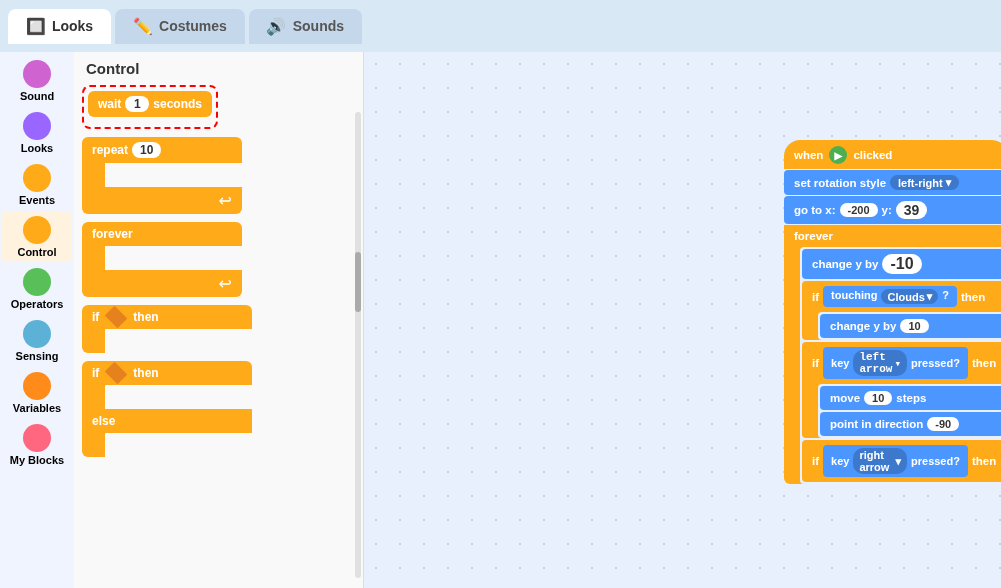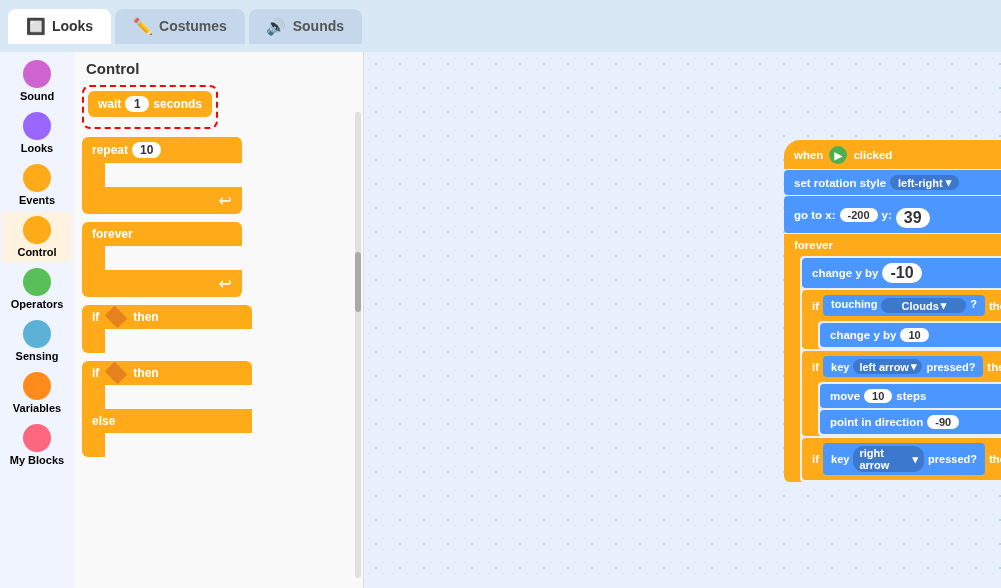--- a/index.html
+++ b/index.html
@@ -318,57 +318,57 @@
           <span>set rotation style</span>
           <span style="background:rgba(0,0,0,0.2);border-radius:10px;padding:1px 8px;font-size:11px;color:white;display:flex;align-items:center;gap:3px;">
             left-right <span>▾</span>
           </span>
         </div>
 
         <div style="background:#4c97ff; border-radius:4px; padding:5px 10px; display:flex; align-items:center; gap:4px; font-size:11.5px; font-weight:600; color:white;">
           <span>go to x:</span>
           <span style="background:white;color:#333;border-radius:10px;padding:1px 8px;font-size:11px;font-weight:600;">-200</span>
           <span>y:</span>
-          <span style="background:white;color:#333;border-radius:10px;padding:1px 8px;font-size:16px;font-weight:600;margin-top:7px;">39</span>
+          <span style="background:white;color:#333;border-radius:10px;padding:1px 8px;font-size:14px;font-weight:600;">39</span>
         </div>
 
         <div style="background:#ffab19; border-radius:0 0 6px 6px;">
           <div style="padding:5px 10px; font-size:11.5px; font-weight:700; color:white;">forever</div>
 
           <div style="margin-left:16px; background:#e8f0fe; border-radius:4px; padding:2px;">
 
             <div style="background:#4c97ff; border-radius:4px; padding:5px 10px; display:flex; align-items:center; gap:4px; font-size:11.5px; font-weight:600; color:white; margin-bottom:2px;">
               <span>change y by</span>
               <span style="background:white;color:#333;border-radius:10px;padding:1px 8px;font-size:16px;font-weight:600;">-10</span>
             </div>
 
             <div style="background:#ffab19; border-radius:4px; margin-bottom:2px;">
               <div style="padding:5px 10px; display:flex; align-items:center; gap:4px; font-size:11.5px; font-weight:600; color:white;">
                 <span>if</span>
                 <span style="background:#4c97ff;border-radius:4px;padding:3px 8px;font-size:11px;color:white;display:flex;align-items:flex-start;gap:4px;">
                   touching
-                  <span style="background:rgba(0,0,0,0.2);border-radius:10px;padding:1px 20px;display:flex;align-items:center;gap:2px;">Clouds <span>▾</span></span>
+                  <span style="background:rgba(0,0,0,0.2);border-radius:10px;padding:1px 6px;display:flex;align-items:center;gap:2px;">Clouds <span>▾</span></span>
                   ?
                 </span>
                 <span>then</span>
               </div>
               <div style="margin-left:16px; background:#e8f0fe; border-radius:4px; padding:2px;">
                 <div style="background:#4c97ff; border-radius:4px; padding:5px 10px; display:flex; align-items:center; gap:4px; font-size:11.5px; font-weight:600; color:white;">
                   <span>change y by</span>
                   <span style="background:white;color:#333;border-radius:10px;padding:1px 8px;font-size:11px;font-weight:600;">10</span>
                 </div>
               </div>
             </div>
 
             <div style="background:#ffab19; border-radius:4px; margin-bottom:2px;">
               <div style="padding:5px 10px; display:flex; align-items:center; gap:4px; font-size:11.5px; font-weight:600; color:white;">
                 <span>if</span>
                 <span style="background:#4c97ff;border-radius:4px;padding:3px 8px;font-size:11px;color:white;display:flex;align-items:center;gap:4px;">
                   key
-                  <span style="background:rgba(0,0,0,0.2);border-radius:10px;padding:1px 6px;display:flex;align-items:center;gap:2px;">left arrow <span>▾</span></span>
+                  <span style="background:rgba(0,0,0,0.2);border-radius:10px;padding:1px 6px;display:flex;align-items:center;gap:2px;font-family:Liberation Mono, monospace;">left arrow <span>▾</span></span>
                   pressed?
                 </span>
                 <span>then</span>
               </div>
               <div style="margin-left:16px; background:#e8f0fe; border-radius:4px; padding:2px;">
                 <div style="background:#4c97ff; border-radius:4px; padding:5px 10px; display:flex; align-items:center; gap:4px; font-size:11.5px; font-weight:600; color:white; margin-bottom:2px;">
                   <span>move</span>
                   <span style="background:white;color:#333;border-radius:10px;padding:1px 8px;font-size:11px;font-weight:600;">10</span>
                   <span>steps</span>
                 </div>

